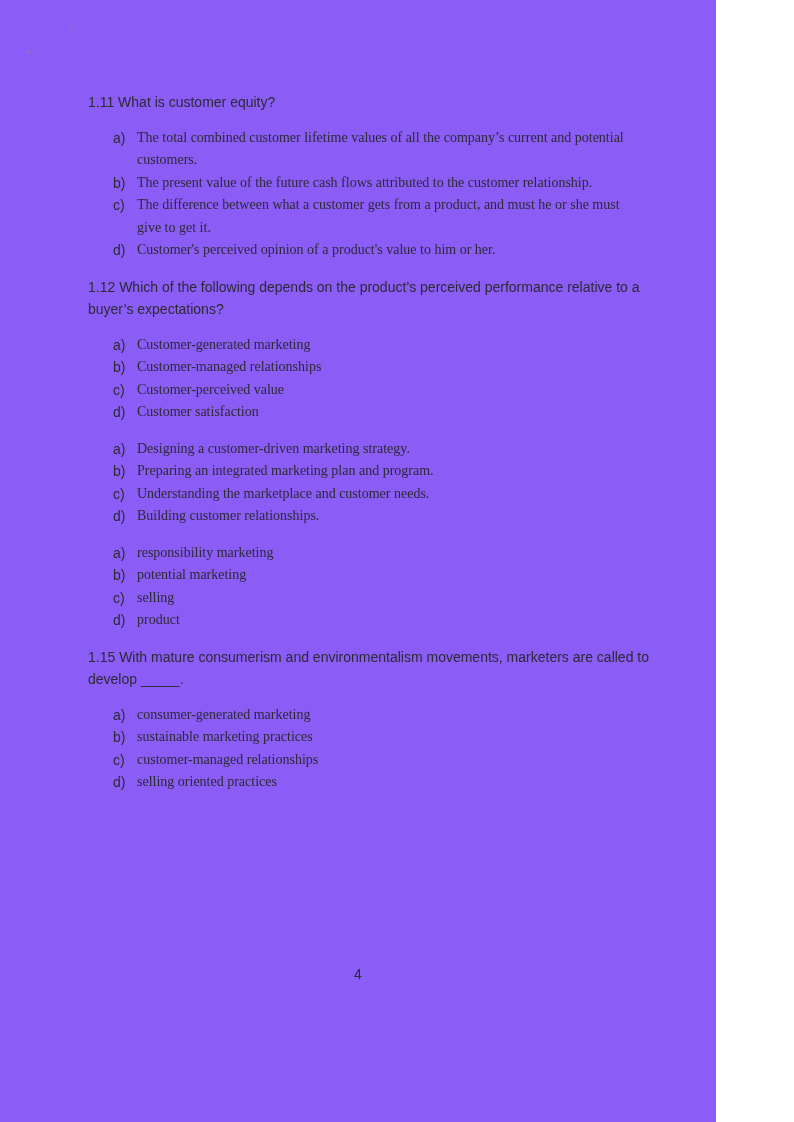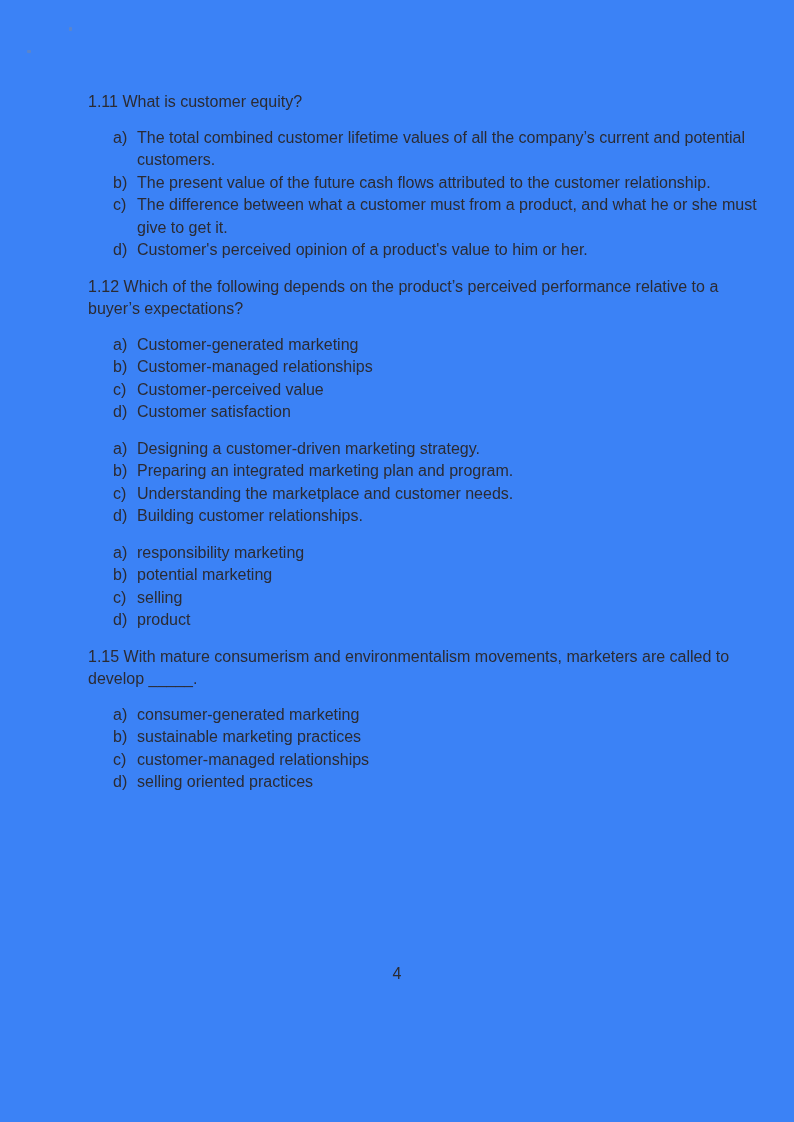--- a/index.html
+++ b/index.html
@@ -1,42 +1,42 @@
 <!DOCTYPE html>
 <html><head>
 <meta charset="utf-8">
 <style>
   html, body { margin: 0; padding: 0; background: #ffffff; }
   .page {
     position: relative;
-    width: 794px;
+    width: 716px;
     height: 1122px;
-    background: #3b82f6;
+    background: #8b5cf6;
     font-family: "Liberation Sans", sans-serif;
-    font-size: 16px;
+    font-size: 14px;
     color: #2b2b33;
     overflow: hidden;
   }
   .content {
     position: absolute;
     left: 88px;
     top: 91px;
     width: 680px;
   }
   .question { margin: 0 0 14px 0; }
   .q-line { line-height: 22.5px; white-space: nowrap; }
   .options {
     list-style: none;
     margin: 13px 0 0 25px;
     padding: 0;
   }
   .option { display: flex; line-height: 22.5px; }
   .opt-letter { flex: 0 0 24px; width: 24px; }
   .opt-text { flex: 1; }
-  .opt-line { display: block; white-space: nowrap; }
+  .opt-line { display: block; white-space: nowrap; font-family: Liberation Serif, serif; }
   .page-number {
     position: absolute;
     top: 963px;
     left: 0;
     width: 100%;
     text-align: center;
     line-height: 22.5px;
   }
   .artifact {
     position: absolute;
@@ -70,21 +70,21 @@
         </li>
         <li class="option">
           <span class="opt-letter">b)</span>
           <span class="opt-text">
             <span class="opt-line">The present value of the future cash flows attributed to the customer relationship.</span>
           </span>
         </li>
         <li class="option">
           <span class="opt-letter">c)</span>
           <span class="opt-text">
-            <span class="opt-line">The difference between what a customer must from a product, and what he or she must</span>
+            <span class="opt-line">The difference between what a customer gets from a product, and must he or she must</span>
             <span class="opt-line">give to get it.</span>
           </span>
         </li>
         <li class="option">
           <span class="opt-letter">d)</span>
           <span class="opt-text">
             <span class="opt-line">Customer's perceived opinion of a product's value to him or her.</span>
           </span>
         </li>
       </ul>

